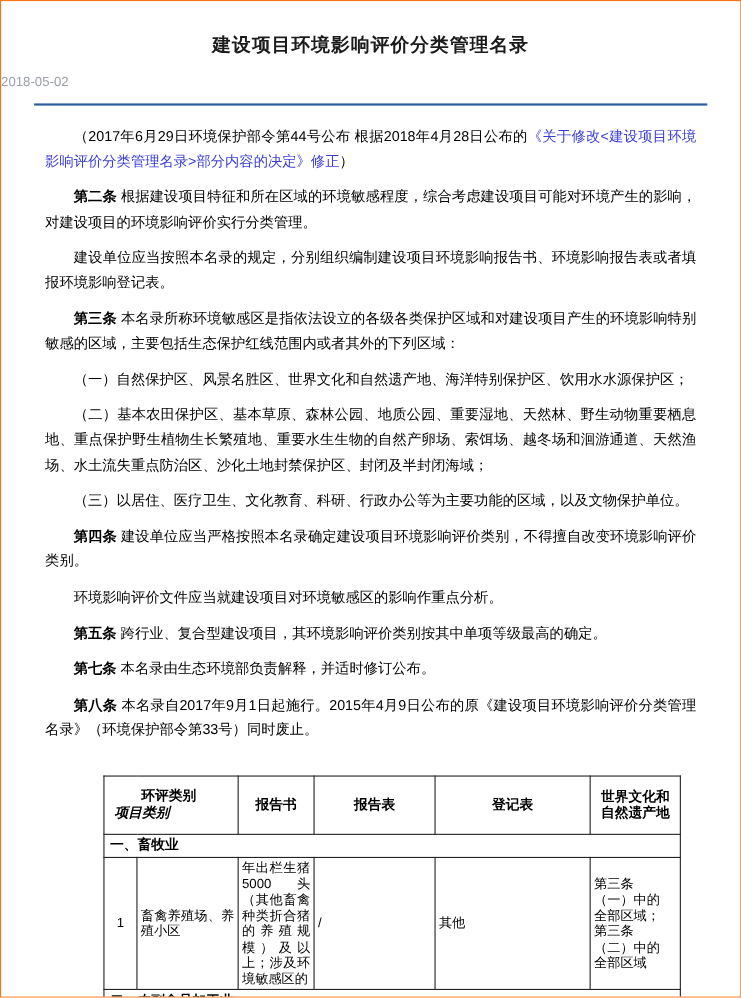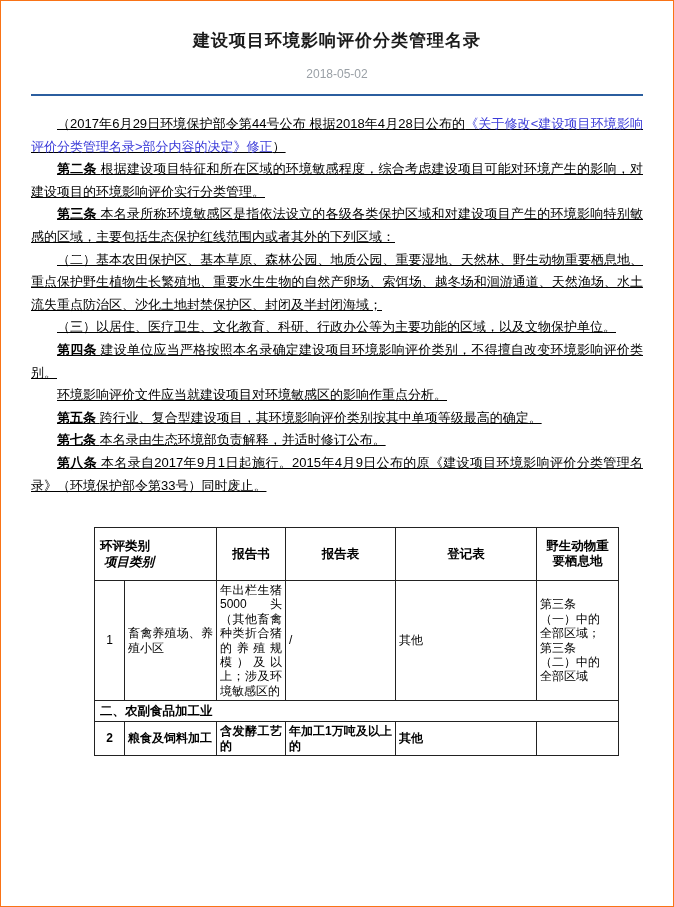--- a/index.html
+++ b/index.html
@@ -6,42 +6,42 @@
   body { font-family:"Liberation Sans", sans-serif; }
   .page {
     width:672px; height:905px; box-sizing:content-box;
     border:1px solid #f97316; background:#fff; overflow:hidden;
     position:relative;
   }
   .doc-title {
     margin:28px 30px 0; text-align:center;
     font-size:17px; font-weight:bold; color:#1b1b1b; letter-spacing:1px;
   }
-  .doc-date { margin-top:15px; text-align:center; font-size:12px; color:#9aa0a6; }
+  .doc-date { margin-top:15px; font-size:12px; color:#9aa0a6; }
   .divider { border:none; border-top:2px solid #2b5e9f; margin:13px 30px 0; }
   .body-text {
     margin:17px 30px 0; font-size:13px; line-height:22.6px;
     color:#000; text-align:justify;
   }
-  .para { margin:0; text-indent:2em;text-decoration:underline; }
+  .para { margin:10px; text-indent:2em; }
   .doclink { color:#3b3bd9; text-decoration:none; cursor:pointer; }
   .art-label { font-weight:bold; }
 
   table.catalog {
     border-collapse:collapse; table-layout:fixed;
     width:524px; margin:30px 0 0 63px;
     font-size:12px; color:#000;
   }
   .catalog th, .catalog td {
     border:1px solid #222; padding:2px 3px;
     vertical-align:middle; word-break:break-all; line-height:1.2;
   }
   .catalog thead th { font-weight:bold; height:46px; font-size:12.5px; padding:3px 5px; }
   .corner { text-align:left; vertical-align:top; }
-  .corner-top { display:block; text-align:left; padding-right:4px; }
+  .corner-top { display:block; text-align:center; padding-right:4px; }
   .corner-bottom { display:block; text-align:left; padding-left:4px; margin-top:1px;font-style:italic; }
   .col-h { text-align:center; }
   .sens-h { line-height:2; }
   .section-row td { font-weight:bold; font-size:12.5px; padding:2px 5px; height:16px; }
   .item-row td.cell-num { text-align:center; }
   .item-row.bold-row td { font-weight:bold; }
   .cell-sensitive { white-space:pre-line; }
 </style>
 </head>
 <body>
@@ -51,23 +51,25 @@
   <h1 class="doc-title">建设项目环境影响评价分类管理名录</h1>
   <div class="doc-date">2018-05-02</div>
   <hr class="divider" style="border-top-color: rgb(43, 94, 159);">
 
   <div class="body-text">
     <p class="para"><span>（2017年6月29日环境保护部令第44号公布 根据2018年4月28日公布的</span><a class="doclink" style="color: rgb(59, 59, 217);">《关于修改&lt;建设项目环境影响评价分类管理名录&gt;部分内容的决定》修正</a><span>）</span></p>
     <div id="articles">
 
     <p class="para"><b class="art-label">第二条 </b><span>根据建设项目特征和所在区域的环境敏感程度，综合考虑建设项目可能对环境产生的影响，对建设项目的环境影响评价实行分类管理。</span></p>
 
+    <p class="para"><b class="art-label"></b><span>建设单位应当按照本名录的规定，分别组织编制建设项目环境影响报告书、环境影响报告表或者填报环境影响登记表。</span></p>
 
     <p class="para"><b class="art-label">第三条 </b><span>本名录所称环境敏感区是指依法设立的各级各类保护区域和对建设项目产生的环境影响特别敏感的区域，主要包括生态保护红线范围内或者其外的下列区域：</span></p>
 
+    <p class="para"><b class="art-label"></b><span>（一）自然保护区、风景名胜区、世界文化和自然遗产地、海洋特别保护区、饮用水水源保护区；</span></p>
 
     <p class="para"><b class="art-label"></b><span>（二）基本农田保护区、基本草原、森林公园、地质公园、重要湿地、天然林、野生动物重要栖息地、重点保护野生植物生长繁殖地、重要水生生物的自然产卵场、索饵场、越冬场和洄游通道、天然渔场、水土流失重点防治区、沙化土地封禁保护区、封闭及半封闭海域；</span></p>
 
     <p class="para"><b class="art-label"></b><span>（三）以居住、医疗卫生、文化教育、科研、行政办公等为主要功能的区域，以及文物保护单位。</span></p>
 
     <p class="para"><b class="art-label">第四条 </b><span>建设单位应当严格按照本名录确定建设项目环境影响评价类别，不得擅自改变环境影响评价类别。</span></p>
 
     <p class="para"><b class="art-label"></b><span>环境影响评价文件应当就建设项目对环境敏感区的影响作重点分析。</span></p>
 
     <p class="para"><b class="art-label">第五条 </b><span>跨行业、复合型建设项目，其环境影响评价类别按其中单项等级最高的确定。</span></p>
@@ -89,24 +91,27 @@
         </colgroup>
       <thead>
         <tr>
           <th colspan="2" class="corner">
             <span class="corner-top">环评类别</span>
             <span class="corner-bottom">项目类别</span>
           </th>
           <th class="col-h">报告书</th>
           <th class="col-h">报告表</th>
           <th class="col-h">登记表</th>
-          <th class="col-h sens-h">野生动物重要栖息地</th>
+          <th class="col-h sens-h">世界文化和自然遗产地</th>
         </tr>
       </thead>
       <tbody id="table-body">
+    <tr class="section-row">
+      <td colspan="6">一、畜牧业</td>
+    </tr>
 
     <tr class="item-row">
       <td class="cell-num">1</td>
       <td>畜禽养殖场、养殖小区</td>
       <td>年出栏生猪5000头（其他畜禽种类折合猪的养殖规模）及以上；涉及环境敏感区的</td>
       <td>/</td>
       <td>其他</td>
       <td class="cell-sensitive">第三条
 （一）中的
 全部区域；

